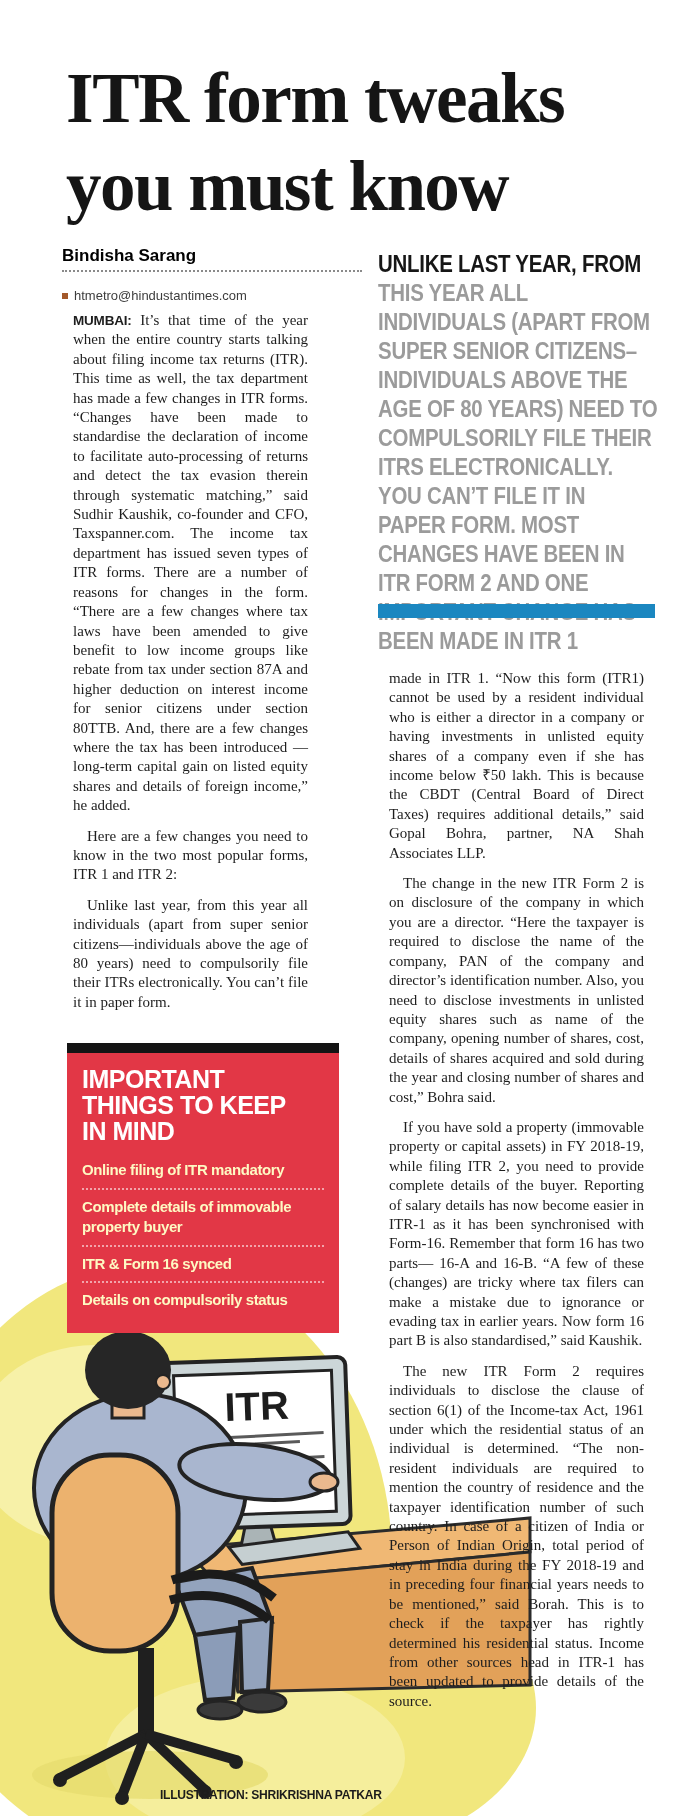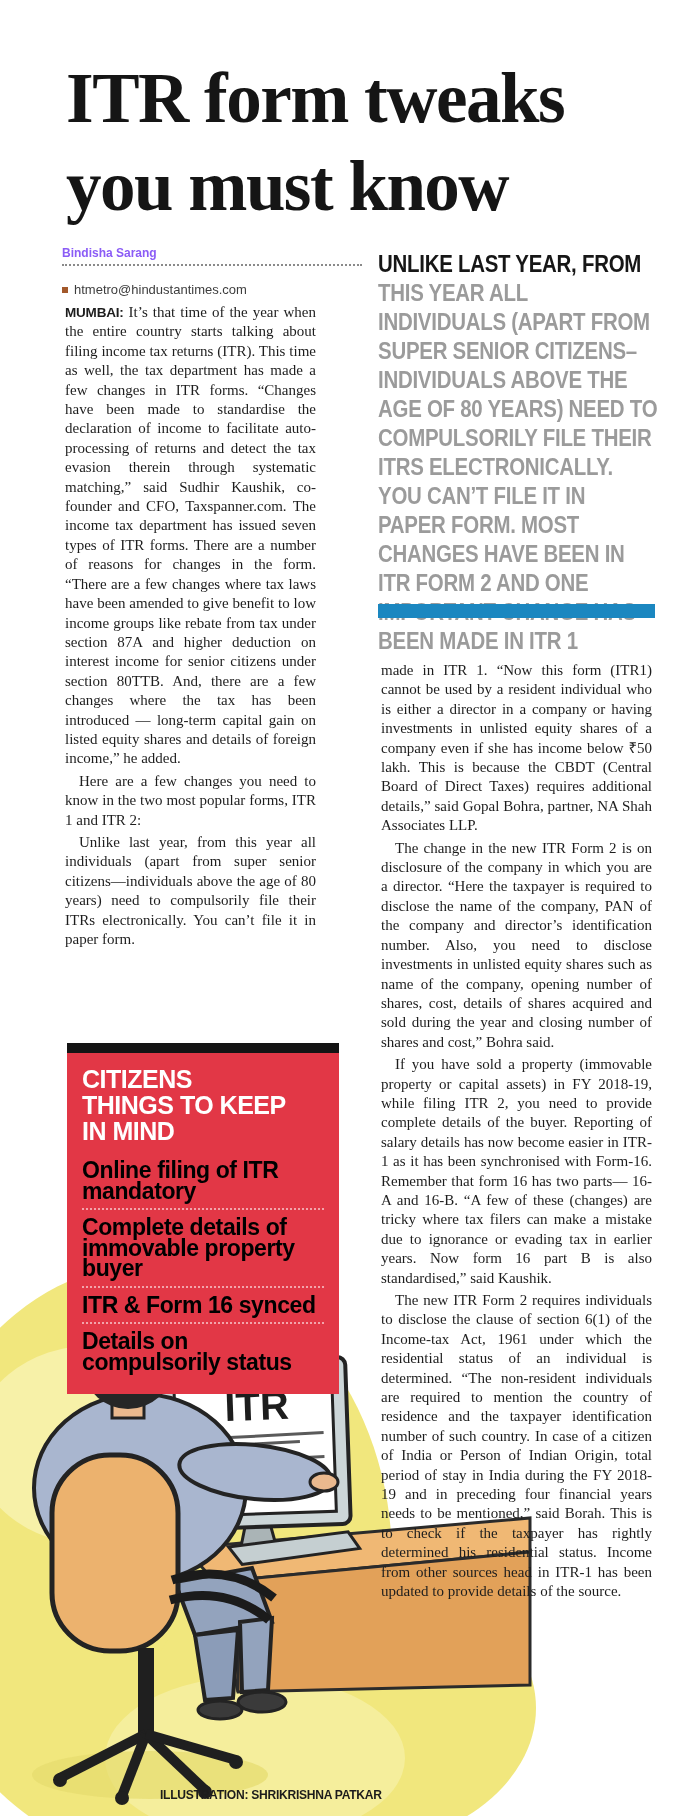--- a/index.html
+++ b/index.html
@@ -8,36 +8,36 @@
     overflow:hidden; font-family:"Liberation Serif", serif; color:#1e1e1e;
   }
   .headline {
     position:absolute; left:66px; top:6px; width:612px;
     font-family:"Liberation Serif", serif; font-weight:700;
     font-size:71px; line-height:88px; letter-spacing:-1.5px; color:#151515;
   }
   .byline-block { position:absolute; left:62px; top:246px; width:300px; }
   .byline-name {
     font-family:"Liberation Sans", sans-serif; font-weight:700;
-    font-size:12px; color:#8b5cf6; padding-bottom:4px;
+    font-size:17px; color:#000000; padding-bottom:4px;
     border-bottom:2px dotted #8a8a8a;
   }
   .email-row {
     margin-top:16px; display:flex; align-items:center; gap:6px;
     font-family:"Liberation Sans", sans-serif; font-size:13px; color:#3d3d3d;
   }
   .email-bullet { width:6px; height:6px; background:#a3592b; flex:0 0 auto; }
 
   .col {
     position:absolute; font-size:15px; line-height:19.4px;
     color:#1d1d1d; text-align:justify;
   }
   .col-left  { left:62px;  top:300px; width:257px; }
   .col-right { left:378px; top:658px; width:277px; z-index:3; }
-  .col p { margin:3px; text-indent:14px; }
+  .col p { margin:11px; text-indent:14px; }
   .col p.first { text-indent:0; }
   .dateline {
     font-family:"Liberation Sans", sans-serif; font-weight:700;
     font-size:13.5px; letter-spacing:-0.2px;
   }
 
   .pullquote {
     position:absolute; left:378px; top:250px; width:322px;
     transform:scaleX(0.87); transform-origin:top left;
     font-family:"Liberation Sans", sans-serif; font-weight:700;
@@ -50,21 +50,21 @@
   .infobox-wrap { position:absolute; left:67px; top:1043px; width:272px; z-index:2; }
   .infobox-topbar { height:10px; background:#141414; }
   .infobox { background:#e23746; padding:13px 15px 15px; }
   .infobox-title {
     font-family:"Liberation Sans", sans-serif; font-weight:700;
     font-size:25px; line-height:26px; color:#ffffff;
     letter-spacing:-0.5px; width:205px; margin-bottom:9px;
   }
   .infobox-item {
     font-family:"Liberation Sans", sans-serif; font-weight:700;
-    font-size:23px; line-height:20.5px; color:#000000;
+    font-size:15px; line-height:20.5px; color:#fef9c3;
     letter-spacing:-0.4px; padding:7px 0;
     border-bottom:2px dotted rgba(255,255,255,0.55);
   }
   .infobox-item:last-child { border-bottom:none; }
 
   .illustration { position:absolute; left:0px; top:1230px; z-index:1; }
   .credit {
     position:absolute; left:160px; top:1787px; z-index:4;
     font-family:"Liberation Sans", sans-serif; font-weight:700;
     font-size:13px; color:#1c1c1c; letter-spacing:-0.3px;
@@ -100,21 +100,21 @@
   <div class="col col-right">
     <p class="first">made in ITR 1. “Now this form (ITR1) cannot be used by a resident individual who is either a director in a company or having investments in unlisted equity shares of a company even if she has income below ₹50 lakh. This is because the CBDT (Central Board of Direct Taxes) requires additional details,” said Gopal Bohra, partner, NA Shah Associates LLP.</p>
     <p>The change in the new ITR Form 2 is on disclosure of the company in which you are a director. “Here the taxpayer is required to disclose the name of the company, PAN of the company and director’s identification number. Also, you need to disclose investments in unlisted equity shares such as name of the company, opening number of shares, cost, details of shares acquired and sold during the year and closing number of shares and cost,” Bohra said.</p>
     <p>If you have sold a property (immovable property or capital assets) in FY 2018-19, while filing ITR 2, you need to provide complete details of the buyer. Reporting of salary details has now become easier in ITR-1 as it has been synchronised with Form-16. Remember that form 16 has two parts— 16-A and 16-B. “A few of these (changes) are tricky where tax filers can make a mistake due to ignorance or evading tax in earlier years. Now form 16 part B is also standardised,” said Kaushik.</p>
     <p>The new ITR Form 2 requires individuals to disclose the clause of section 6(1) of the Income-tax Act, 1961 under which the residential status of an individual is determined. “The non-resident individuals are required to mention the country of residence and the taxpayer identification number of such country. In case of a citizen of India or Person of Indian Origin, total period of stay in India during the FY 2018-19 and in preceding four financial years needs to be mentioned,” said Borah. This is to check if the taxpayer has rightly determined his residential status. Income from other sources head in ITR-1 has been updated to provide details of the source.</p>
   </div>
 
   <div class="infobox-wrap">
     <div class="infobox-topbar"></div>
     <div class="infobox">
-      <div class="infobox-title">CITIZENS THINGS TO KEEP IN MIND</div>
+      <div class="infobox-title">IMPORTANT THINGS TO KEEP IN MIND</div>
       <div class="infobox-item">Online filing of ITR mandatory</div>
       <div class="infobox-item">Complete details of immovable property buyer</div>
       <div class="infobox-item">ITR &amp; Form 16 synced</div>
       <div class="infobox-item">Details on compulsorily status</div>
     </div>
   </div>
 
   <svg class="illustration" width="540" height="586" viewBox="0 0 540 586" aria-hidden="true">
 
     <g>

